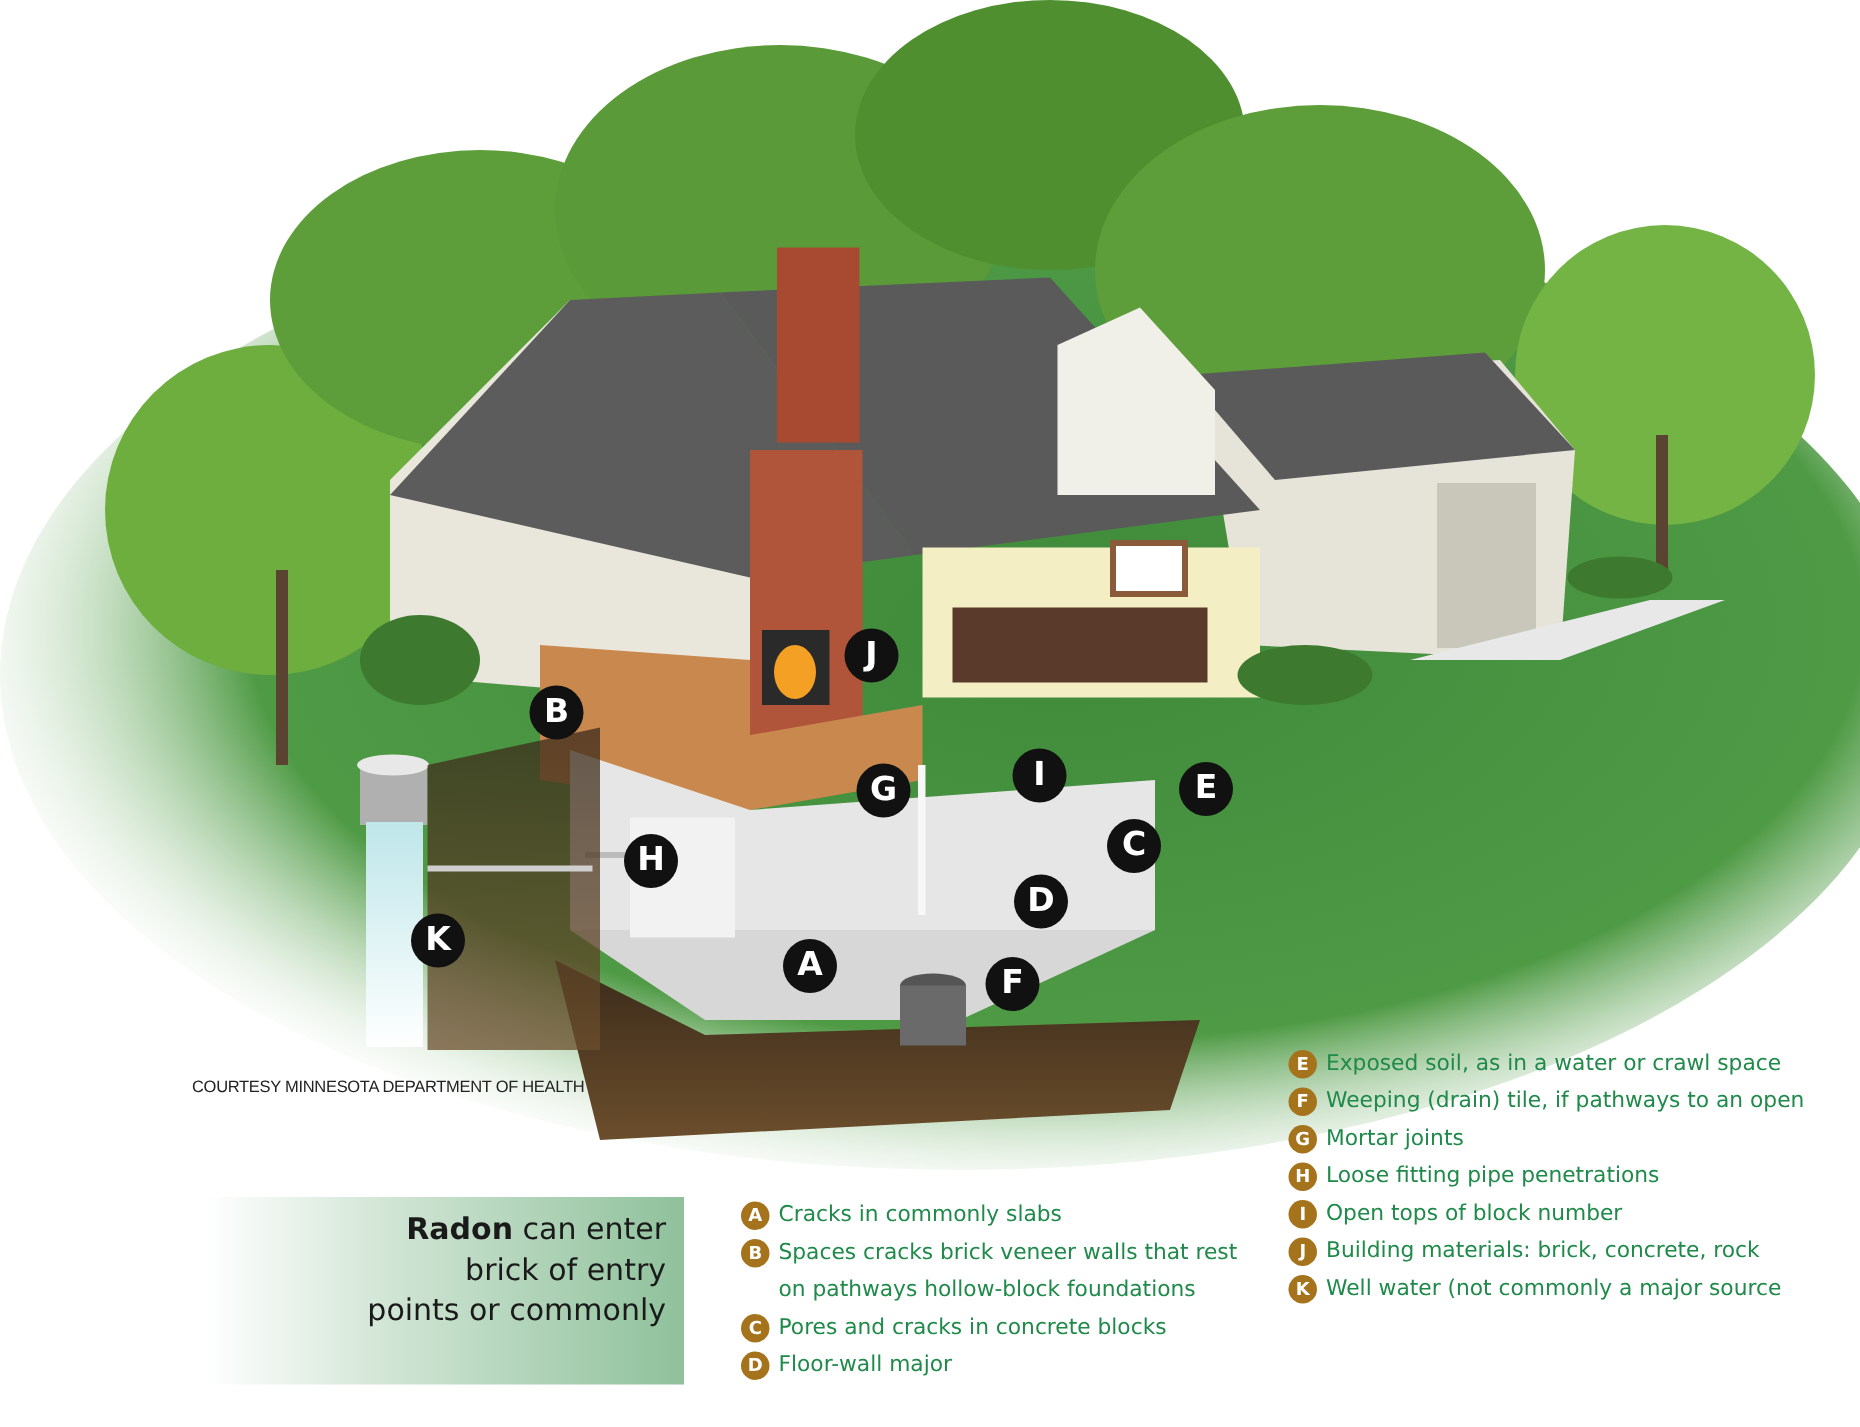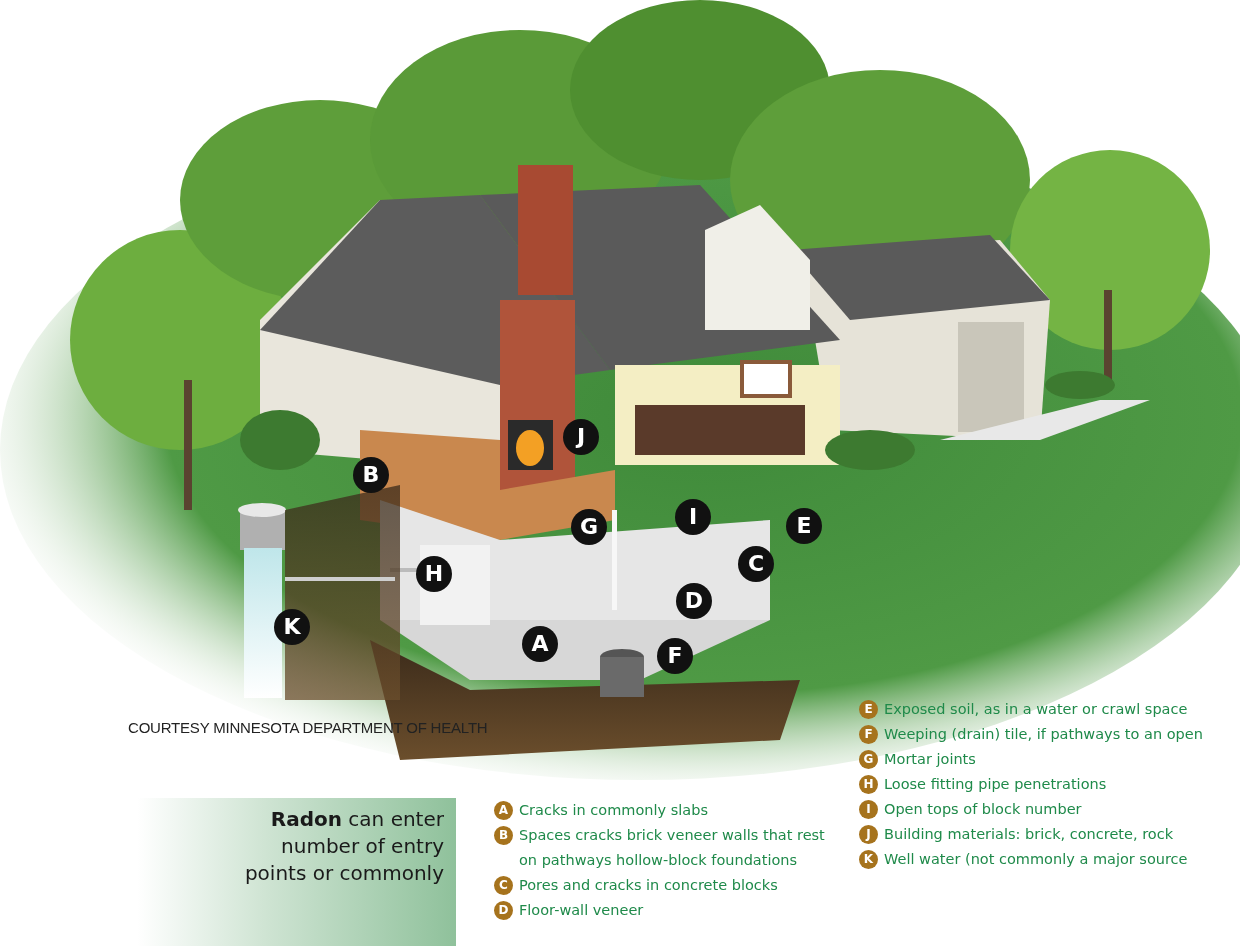--- a/index.html
+++ b/index.html
@@ -1,21 +1,21 @@
 <!DOCTYPE html>
 <html><head>
 <meta charset="utf-8">
 <style>
   html, body { margin: 0; padding: 0; }
   body { width: 1240px; height: 951px; background: #ffffff; position: relative; overflow: hidden; font-family: "DejaVu Sans", sans-serif; }
   #scene { position: absolute; left: 0; top: 0; width: 1240px; height: 951px; }
   .marker { position: absolute; width: 36px; height: 36px; border-radius: 50%; background: #111; color: #fff;
     font-family: "DejaVu Sans", sans-serif; font-weight: bold; font-size: 22px; line-height: 36px; text-align: center; }
-  .courtesy { position: absolute; left: 128px; top: 719px; font-family: "Liberation Sans", sans-serif; font-size: 15px; letter-spacing: -0.2px; color: #222; }
-  .radon-box { position: absolute; left: 137px; top: 798px; width: 319px; height: 148px;
+  .courtesy { position: absolute; left: 128px; top: 719px; font-family: "Liberation Sans", sans-serif; font-size: 11px; letter-spacing: -0.2px; color: #222; }
+  .radon-box { position: absolute; left: 137px; top: 798px; width: 319px; height: 125px;
     background: linear-gradient(to right, #ffffff 0%, #cfe4d3 40%, #8fc19b 100%); }
   .radon-text { position: absolute; right: 12px; top: 8px; text-align: right; font-family: "DejaVu Sans", sans-serif;
     font-size: 20px; line-height: 27px; color: #1a1a1a; }
   .radon-text b { font-weight: bold; }
   .legend { position: absolute; font-family: "DejaVu Sans", sans-serif; font-size: 14.5px; color: #1f8a4a; }
   .legend .item { position: relative; padding-left: 25px; line-height: 25px; white-space: nowrap; }
   .legend .badge { position: absolute; left: 0; top: 3px; width: 19px; height: 19px; border-radius: 50%; background: #a6731d;
     color: #fff; font-weight: bold; font-size: 12px; line-height: 19px; text-align: center; }
 </style>
 </head>
@@ -112,42 +112,42 @@
 <div class="marker" style="left:416px;top:556px;">H</div>
 <div class="marker" style="left:675px;top:499px;">I</div>
 <div class="marker" style="left:563px;top:419px;">J</div>
 <div class="marker" style="left:274px;top:609px;">K</div>
 
 <div class="courtesy">COURTESY MINNESOTA DEPARTMENT OF HEALTH</div>
 
 <div class="radon-box">
   <div class="radon-text">
     <div><b>Radon</b><span> can enter</span></div>
-    <div>number of entry</div>
+    <div>brick of entry</div>
     <div>points or commonly</div>
   </div>
 </div>
 
 <div class="legend" style="left:494px;top:798px;">
   <div class="item">
     <span class="badge">A</span>
     <div>Cracks in commonly slabs</div>
   </div>
   <div class="item">
     <span class="badge">B</span>
     <div>Spaces cracks brick veneer walls that rest</div>
     <div>on pathways hollow-block foundations</div>
   </div>
   <div class="item">
     <span class="badge">C</span>
     <div>Pores and cracks in concrete blocks</div>
   </div>
   <div class="item">
     <span class="badge">D</span>
-    <div>Floor-wall veneer</div>
+    <div>Floor-wall major</div>
   </div>
 </div>
 
 <div class="legend" style="left:859px;top:697px;">
   <div class="item">
     <span class="badge">E</span>
     <div>Exposed soil, as in a water or crawl space</div>
   </div>
   <div class="item">
     <span class="badge">F</span>

